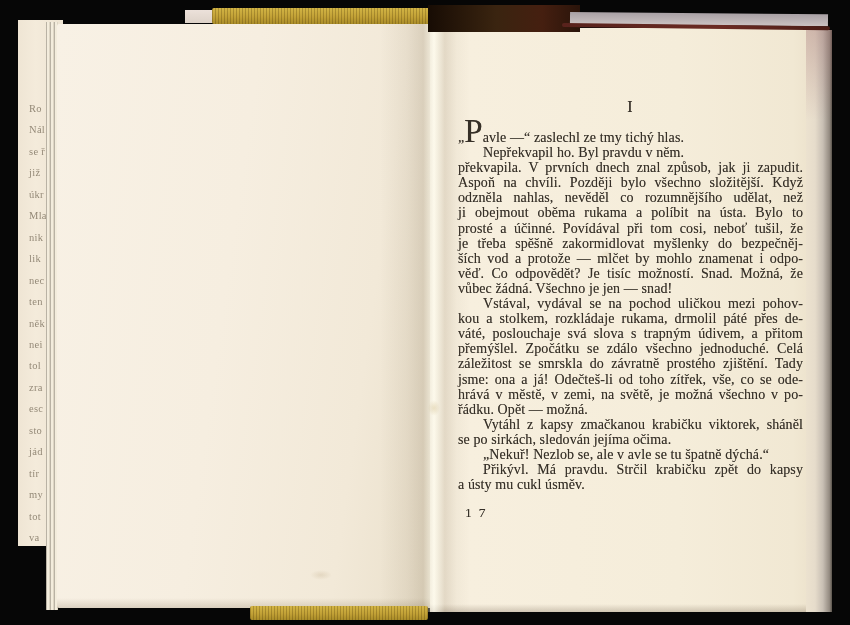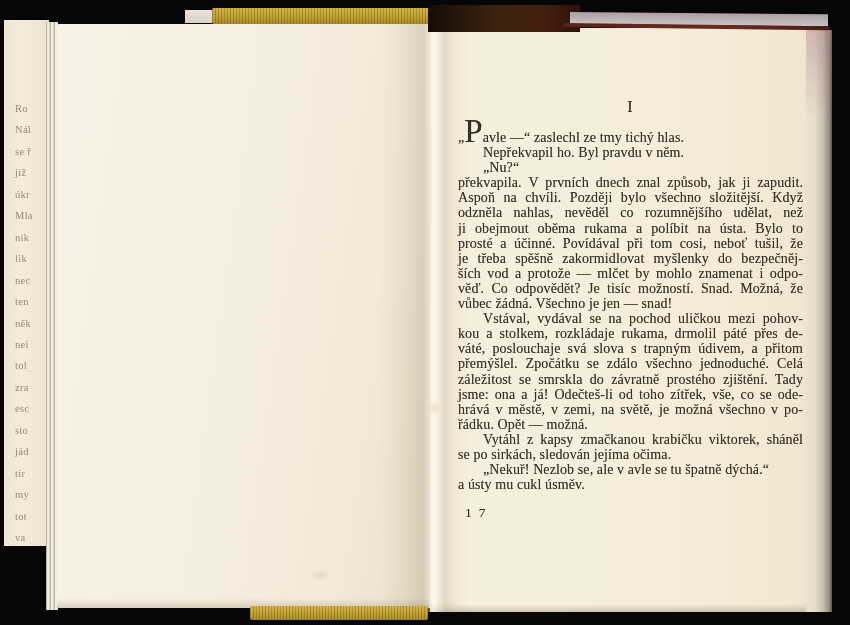--- a/index.html
+++ b/index.html
@@ -4,21 +4,21 @@
 <style>
   html,body{margin:0;padding:0;}
   body{
     width:850px;height:625px;background:#060606;position:relative;overflow:hidden;
     font-family:"Liberation Serif","DejaVu Serif",serif;
   }
   #scene{position:absolute;inset:0;}
 
   
   .under-page{
-    position:absolute;left:4px;top:20px;width:45px;height:526px;
+    position:absolute;left:18px;top:20px;width:45px;height:526px;
     background:linear-gradient(90deg,#efe5d4 0%,#f4ebdb 40%,#ede3d1 100%);
     z-index:1;overflow:hidden;
   }
   .frag-col{
     position:absolute;left:11px;top:78px;width:34px;
     font-size:10.5px;line-height:21.45px;color:#877c6a;opacity:.88;
     white-space:nowrap;letter-spacing:.3px;
   }
   
   .edge-lines{
@@ -172,41 +172,41 @@
   <div class="left-page">
     <div class="left-page-bottom"></div>
   </div>
 
   <div class="right-page">
     <div class="textblock">
       <div class="chapter-heading">I</div>
       <div class="lines">
           <div class="line">„<span class="initial">P</span>avle —“ zaslechl ze tmy tichý hlas.</div>
           <div class="line ind">Nepřekvapil ho. Byl pravdu v něm.</div>
-          <div class="line ind">„Nu?“</div>
           <div class="line just">překvapila. V prvních dnech znal způsob, jak ji zapudit.</div>
           <div class="line just">Aspoň na chvíli. Později bylo všechno složitější. Když</div>
           <div class="line just">odzněla nahlas, nevěděl co rozumnějšího udělat, než</div>
           <div class="line just">ji obejmout oběma rukama a políbit na ústa. Bylo to</div>
           <div class="line just">prosté a účinné. Povídával při tom cosi, neboť tušil, že</div>
           <div class="line just">je třeba spěšně zakormidlovat myšlenky do bezpečněj-</div>
           <div class="line just">ších vod a protože — mlčet by mohlo znamenat i odpo-</div>
           <div class="line just">věď. Co odpovědět? Je tisíc možností. Snad. Možná, že</div>
           <div class="line">vůbec žádná. Všechno je jen — snad!</div>
           <div class="line ind just">Vstával, vydával se na pochod uličkou mezi pohov-</div>
           <div class="line just">kou a stolkem, rozkládaje rukama, drmolil páté přes de-</div>
           <div class="line just">váté, poslouchaje svá slova s trapným údivem, a přitom</div>
           <div class="line just">přemýšlel. Zpočátku se zdálo všechno jednoduché. Celá</div>
           <div class="line just">záležitost se smrskla do závratně prostého zjištění. Tady</div>
           <div class="line just">jsme: ona a já! Odečteš-li od toho zítřek, vše, co se ode-</div>
           <div class="line just">hrává v městě, v zemi, na světě, je možná všechno v po-</div>
           <div class="line">řádku. Opět — možná.</div>
           <div class="line ind just">Vytáhl z kapsy zmačkanou krabičku viktorek, sháněl</div>
           <div class="line">se po sirkách, sledován jejíma očima.</div>
           <div class="line ind">„Nekuř! Nezlob se, ale v avle se tu špatně dýchá.“</div>
+          <div class="line ind just">Přikývl. Má pravdu. Strčil krabičku zpět do kapsy</div>
           <div class="line">a ústy mu cukl úsměv.</div>
         </div>
       <div class="pagenum">17</div>
     </div>
     <div class="right-page-bottom"></div>
   </div>
 
   <div class="gutter"></div>
 
   <div class="pale-strip-top"></div>

